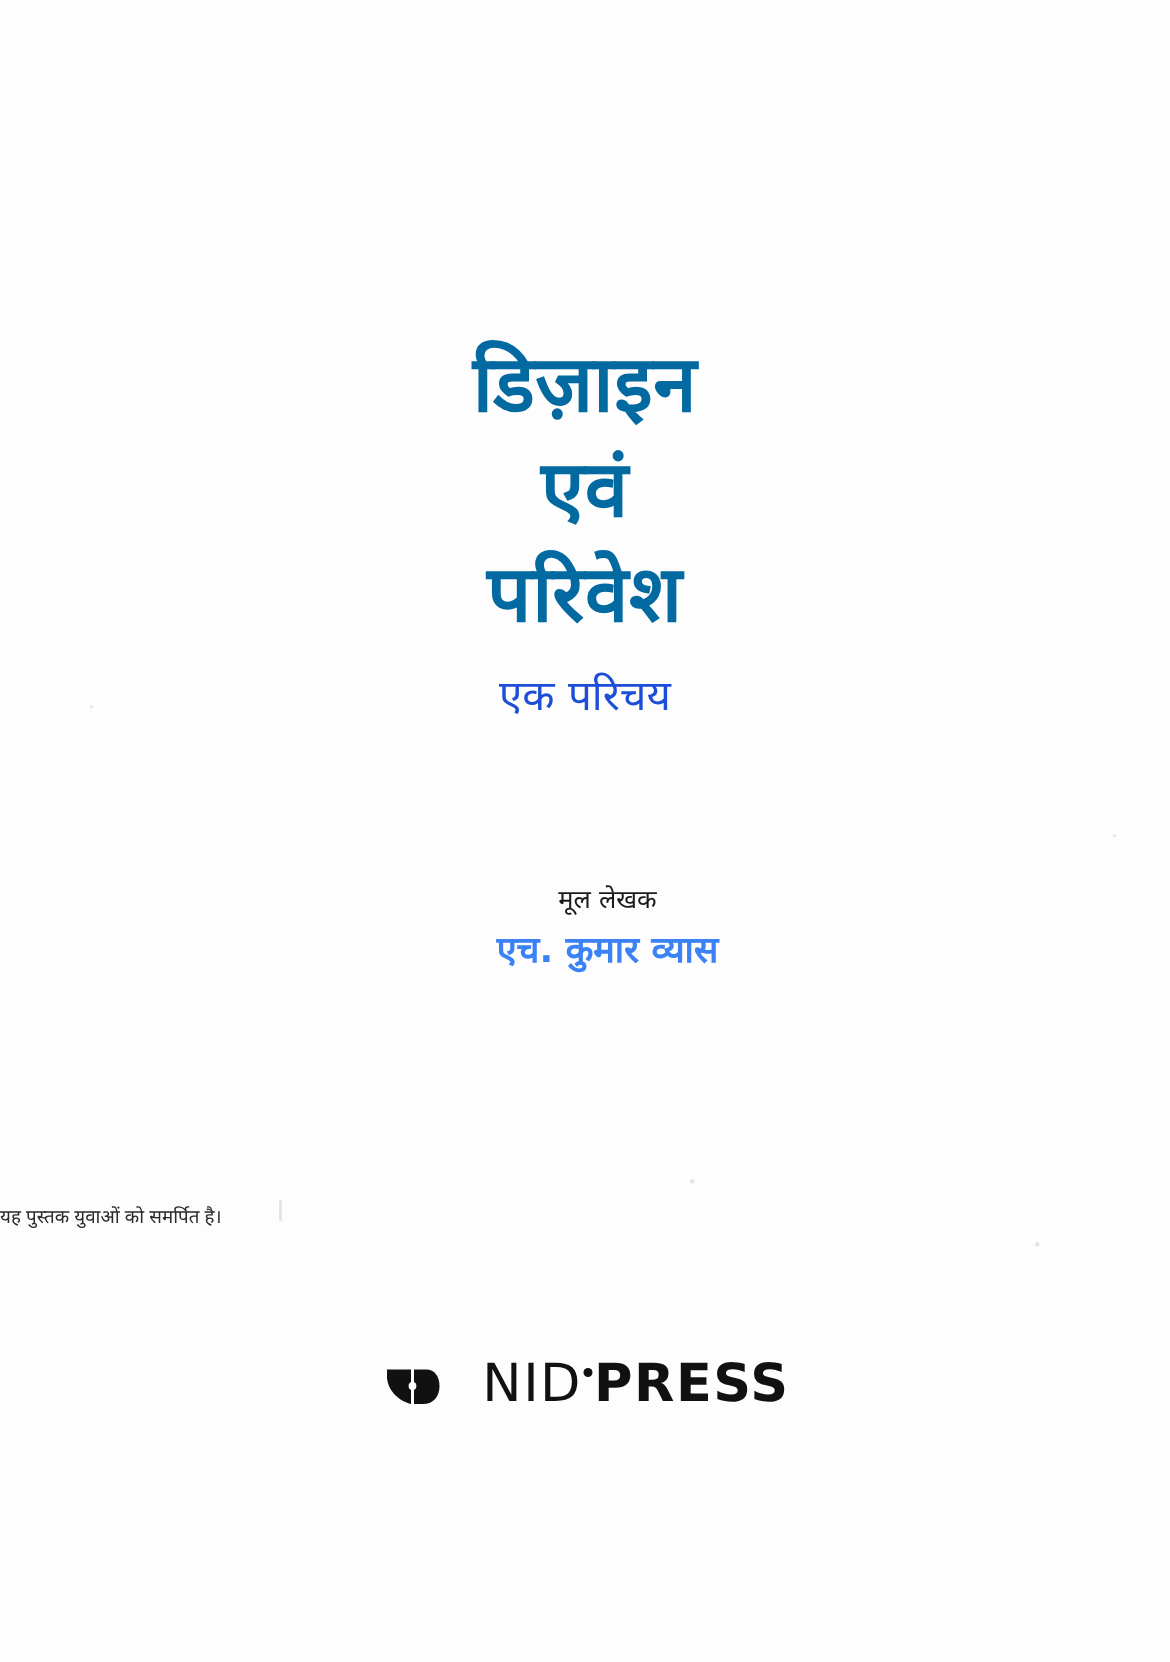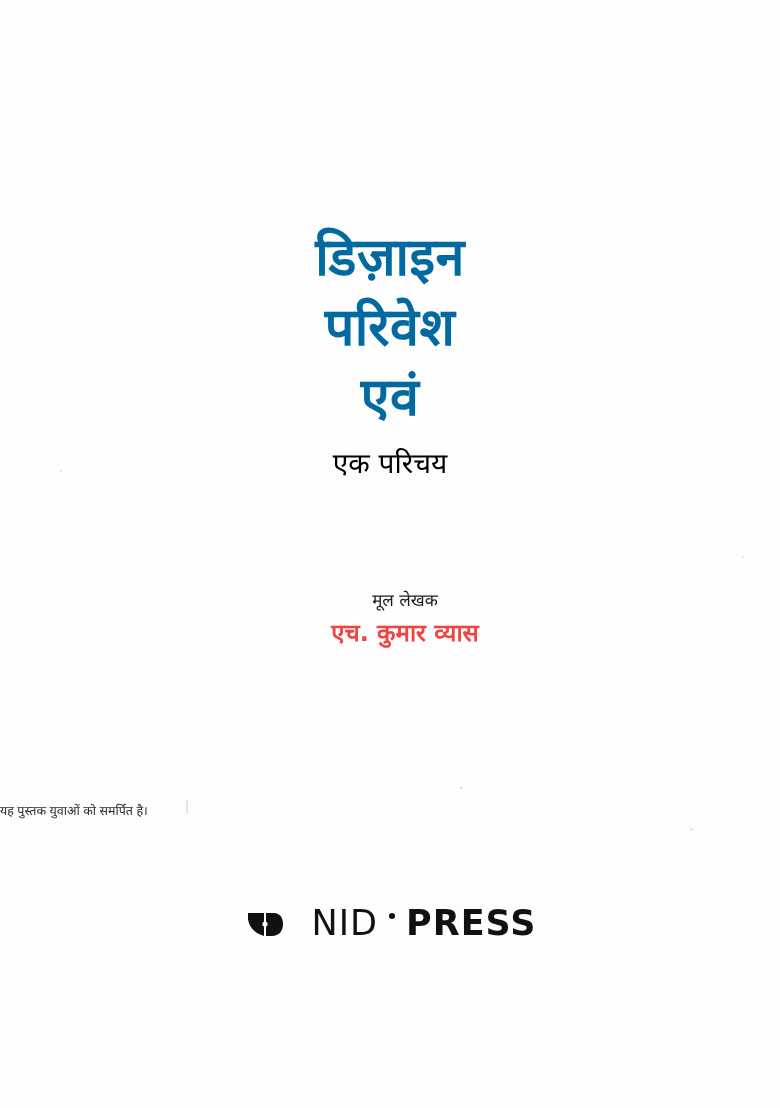--- a/index.html
+++ b/index.html
@@ -45,21 +45,21 @@
     line-height: 70px;
     letter-spacing: 0.5px;
     color: #0369a1;
   }
 
   .subtitle {
     font-family: "DejaVu Sans", sans-serif;
     font-size: 28px;
     line-height: 40px;
     margin-top: 12px;
-    color: #000000;
+    color: #1d4ed8;
   }
 
   .author-block {
     position: absolute;
     left: 0;
     right: 0;
     top: 588px;
     text-align: center;
     padding-left: 30px;
   }
@@ -70,21 +70,21 @@
     line-height: 24px;
     color: #1a1a1a;
   }
 
   .author-name {
     font-family: "DejaVu Sans", sans-serif;
     font-weight: bold;
     font-size: 24px;
     line-height: 34px;
     margin-top: 4px;
-    color: #ef4444;
+    color: #3b82f6;
   }
 
   .dedication {
     position: absolute;
     left: 0;
     right: 0;
     top: 802px;
     font-family: Liberation Sans, sans-serif;
     font-size: 12.5px;
     color: #2a2a2a;
@@ -107,21 +107,21 @@
     position: relative;
   }
 
   .publisher-name {
     font-family: "DejaVu Sans", sans-serif;
     font-size: 35px;
     letter-spacing: 1px;
     color: #111111;
     display: flex;
     align-items: baseline;
-    gap: 11px;
+    gap: 1px;
   }
 
   .pub-nid {
     font-weight: normal;
   }
   .pub-dot {
     display: inline-block;
     width: 6px;
     height: 6px;
     border-radius: 50%;
@@ -139,22 +139,22 @@
 <div class="page">
 
   <div class="speck" style="left:186px; top:800px; width:2px; height:14px; border-radius:1px;"></div>
   <div class="speck" style="left:690px; top:828px; width:3px; height:3px;"></div>
   <div class="speck" style="left:460px; top:786px; width:3px; height:3px;"></div>
   <div class="speck" style="left:742px; top:556px; width:2px; height:2px;"></div>
   <div class="speck" style="left:60px; top:470px; width:2px; height:2px;"></div>
 
   <div class="title-block">
     <div class="title-line">डिज़ाइन</div>
+    <div class="title-line">एवं</div>
     <div class="title-line">परिवेश</div>
-    <div class="title-line">एवं</div>
     <div class="subtitle">एक परिचय</div>
   </div>
 
   <div class="author-block">
     <div class="author-role">मूल लेखक</div>
     <div class="author-name">एच. कुमार व्यास</div>
   </div>
 
   <div class="dedication">यह पुस्तक युवाओं को समर्पित है।</div>
 

